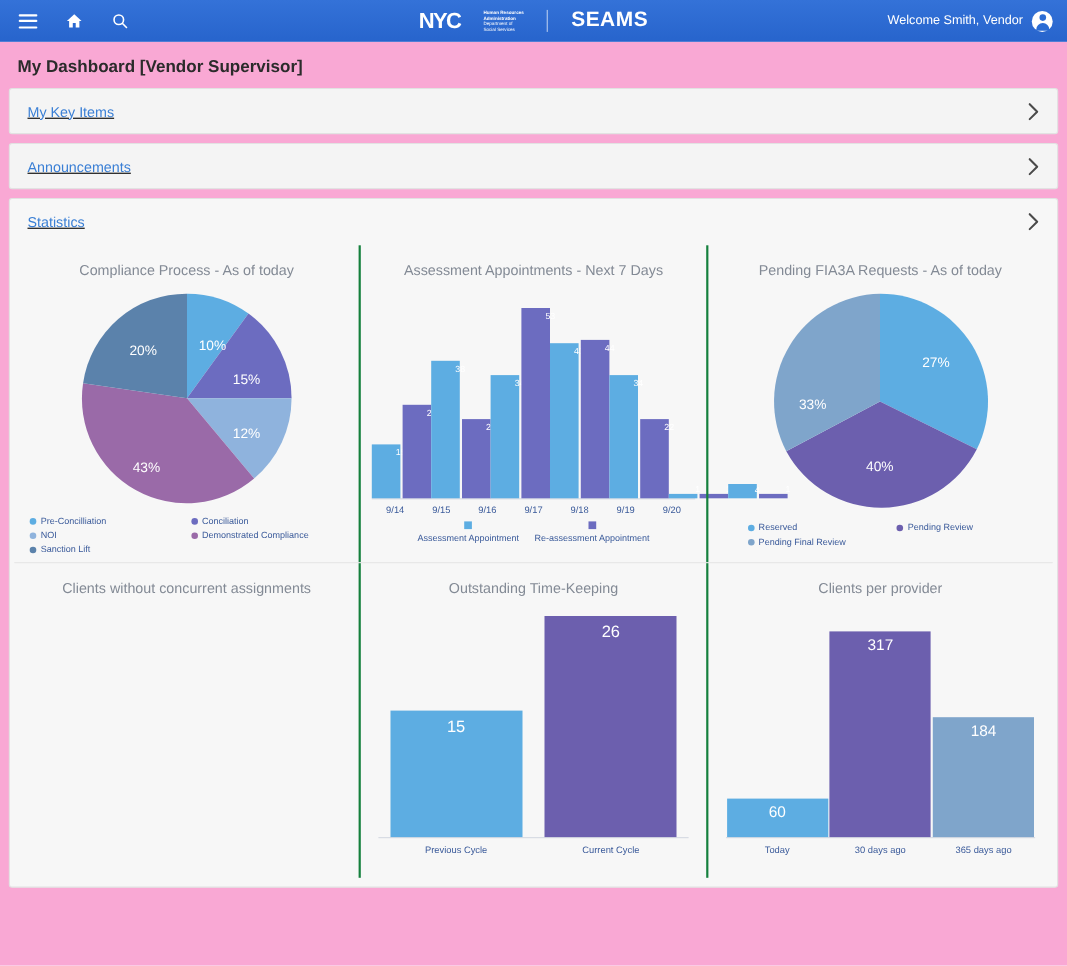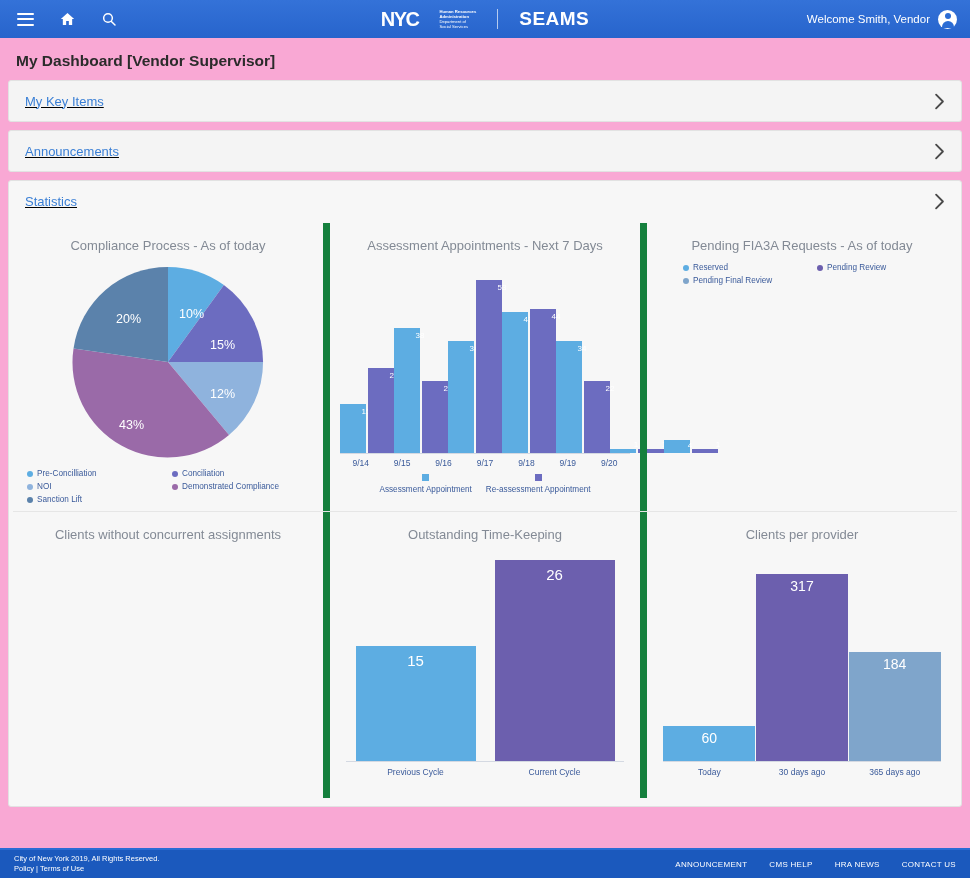--- a/index.html
+++ b/index.html
@@ -51,21 +51,21 @@
   }
   .panel-title { font-size: 13px; color: #3a7fd5; }
   .chev { margin-left: auto; color: #555; font-size: 16px; line-height: 1; }
   .chev svg { display: block; }
 
   .panel.open { background: #f7f7f7; }
   .stats-body { padding: 2px 4px 8px 4px; }
 
   .row { display: flex; }
   .cell { flex: 1 1 0; min-width: 0; position: relative; padding: 10px 6px 4px 6px; }
-  .cell.divider { border-left: 7px solid #15803d; }
+  .cell.divider { border-left: 2px solid #15803d; }
   .row.top { height: 288px; }
   .row.bottom { height: 287px; border-top: 1px solid #e6e6e6; }
 
   .chart-title { text-align: center; font-size: 13px; color: #838a95; padding: 5px 0 0 0; }
 
   
   .pie-wrap { display: flex; justify-content: center; margin-top: 12px; }
   .pielabel { position: absolute; color: #fff; font-size: 12.5px; }
 
   
@@ -326,20 +326,35 @@
               </span>
               <span class="li">
                 <span class="sq" style="background:#6c6cc0"></span>
                 <span>Re-assessment Appointment</span>
               </span>
             </div>
           </div>
 
           <div class="cell divider">
             <div class="chart-title">Pending FIA3A Requests - As of today</div>
+            <div class="pie-wrap">
+              <div style="position:relative;width:200px;height:200px;">
+                <svg width="200" height="200" viewBox="0 0 200 200">
+
+                  <path d="M100,100 L100,2 A98,98 0 0,1 188.0,143.5 Z" fill="#5dade2"></path>
+
+                  <path d="M100,100 L188.0,143.5 A98,98 0 0,1 14.8,145.3 Z" fill="#6c5fae"></path>
+
+                  <path d="M100,100 L14.8,145.3 A98,98 0 0,1 100,2 Z" fill="#7fa5cb"></path>
+                </svg>
+                <span class="pielabel" style="left:138px;top:58px;">27%</span>
+                <span class="pielabel" style="left:87px;top:152px;">40%</span>
+                <span class="pielabel" style="left:26px;top:96px;">33%</span>
+              </div>
+            </div>
             <div class="legend lg2" style="padding-left:30px;">
               <span class="li">
                 <span class="dot" style="background:#5dade2"></span>
                 <span>Reserved</span>
               </span>
               <span class="li">
                 <span class="dot" style="background:#6c5fae"></span>
                 <span>Pending Review</span>
               </span>
               <span class="li">
@@ -400,26 +415,14 @@
               <div>30 days ago</div>
               <div>365 days ago</div>
             </div>
           </div>
         </div>
 
       </div>
     </div>
   </div>
 
-  <div class="footer">
-    <div class="f-left">
-      <div>City of New York 2019, All Rights Reserved.</div>
-      <div>Policy | Terms of Use</div>
-    </div>
-    <div class="f-right">
-      <a href="#">ANNOUNCEMENT</a>
-      <a href="#">CMS HELP</a>
-      <a href="#">HRA NEWS</a>
-      <a href="#">CONTACT US</a>
-    </div>
-  </div>
 
 </div>
 
 </body></html>

